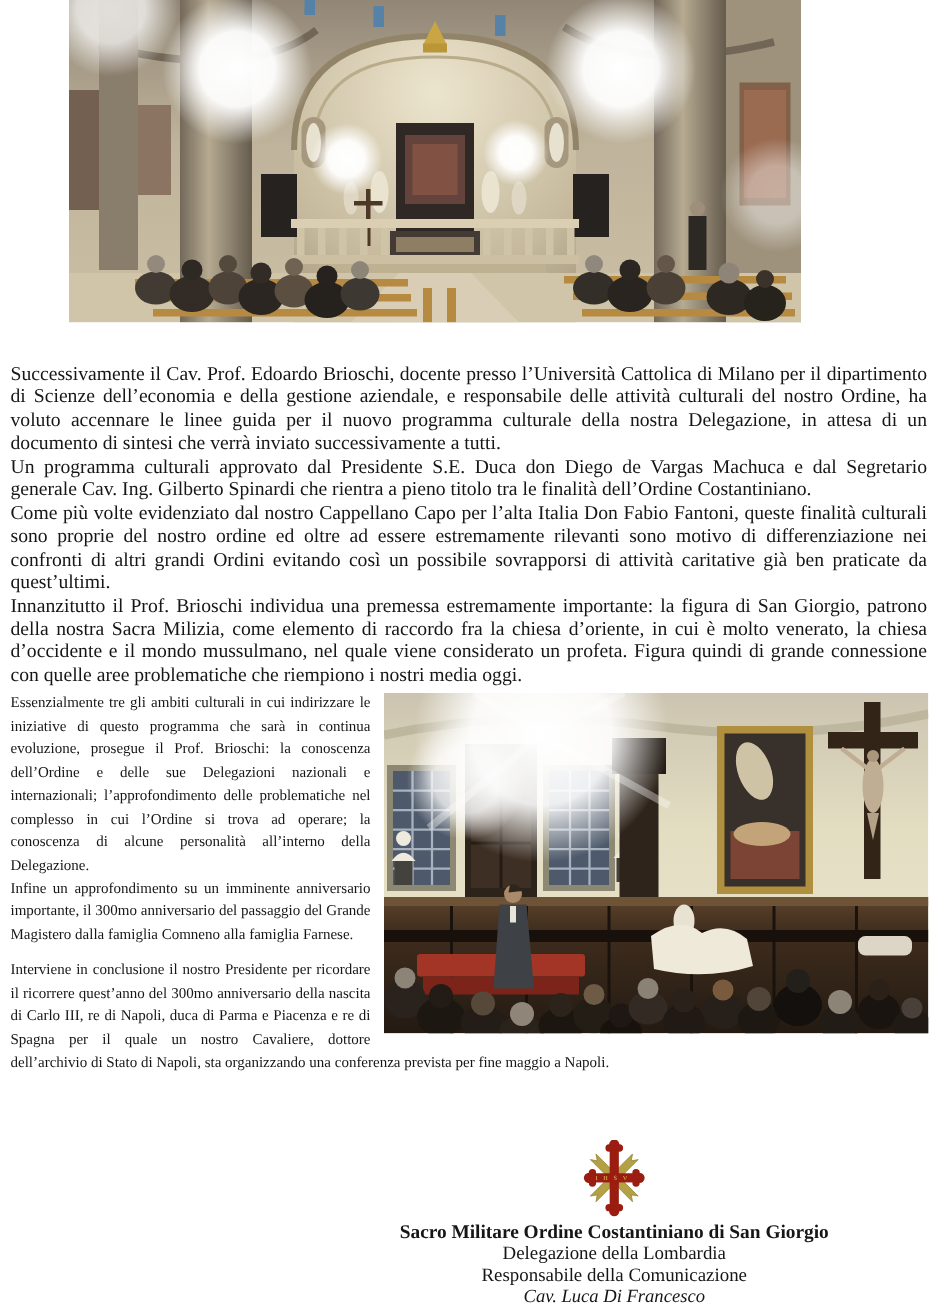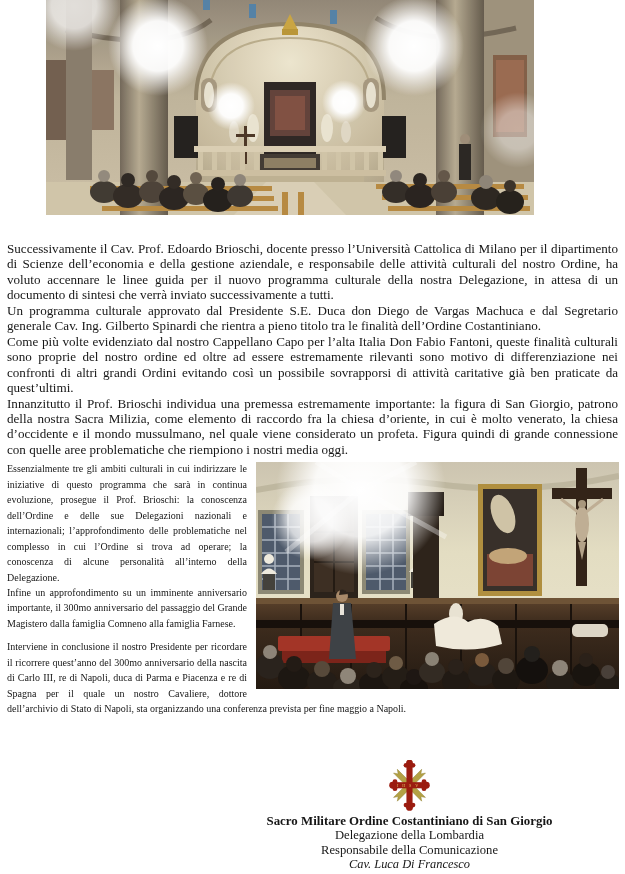--- a/index.html
+++ b/index.html
@@ -149,21 +149,21 @@
           <circle cx="464" cy="186" r="6" fill="#342b22"></circle>
         <rect x="413" y="144" width="12" height="36" fill="#24201c"></rect>
           <circle cx="419" cy="139" r="5" fill="#9c8a74"></circle>
       </g>
       <rect width="488" height="215" fill="#ffffff" opacity=".04"></rect>
     </svg>
   </div>
 
   <div class="body-text">
     <p>Successivamente il Cav. Prof. Edoardo Brioschi, docente presso l’Università Cattolica di Milano per il dipartimento di Scienze dell’economia e della gestione aziendale, e responsabile delle attività culturali del nostro Ordine, ha voluto accennare le linee guida per il nuovo programma culturale della nostra Delegazione, in attesa di un documento di sintesi che verrà inviato successivamente a tutti.</p>
-    <p>Un programma culturale approvato dal Presidente S.E. Duca don Diego de Vargas Machuca e dal Segretario generale Cav. Ing. Gilberto Spinardi che rientra a pieno titolo tra le finalità dell’Ordine Costantiniano.</p>
+    <p>Un programma culturali approvato dal Presidente S.E. Duca don Diego de Vargas Machuca e dal Segretario generale Cav. Ing. Gilberto Spinardi che rientra a pieno titolo tra le finalità dell’Ordine Costantiniano.</p>
     <p>Come più volte evidenziato dal nostro Cappellano Capo per l’alta Italia Don Fabio Fantoni, queste finalità culturali sono proprie del nostro ordine ed oltre ad essere estremamente rilevanti sono motivo di differenziazione nei confronti di altri grandi Ordini evitando così un possibile sovrapporsi di attività caritative già ben praticate da quest’ultimi.</p>
     <p>Innanzitutto il Prof. Brioschi individua una premessa estremamente importante: la figura di San Giorgio, patrono della nostra Sacra Milizia, come elemento di raccordo fra la chiesa d’oriente, in cui è molto venerato, la chiesa d’occidente e il mondo mussulmano, nel quale viene considerato un profeta. Figura quindi di grande connessione con quelle aree problematiche che riempiono i nostri media oggi.</p>
   </div>
 
   <div class="wrap-section">
     <div class="photo photo-right">
       <svg viewBox="0 0 363 227" width="363" height="227" preserveAspectRatio="none">
         <defs>
           <linearGradient id="r-wall" x1="0" y1="0" x2="0" y2="1">
             <stop offset="0" stop-color="#ccc4b0"></stop>

